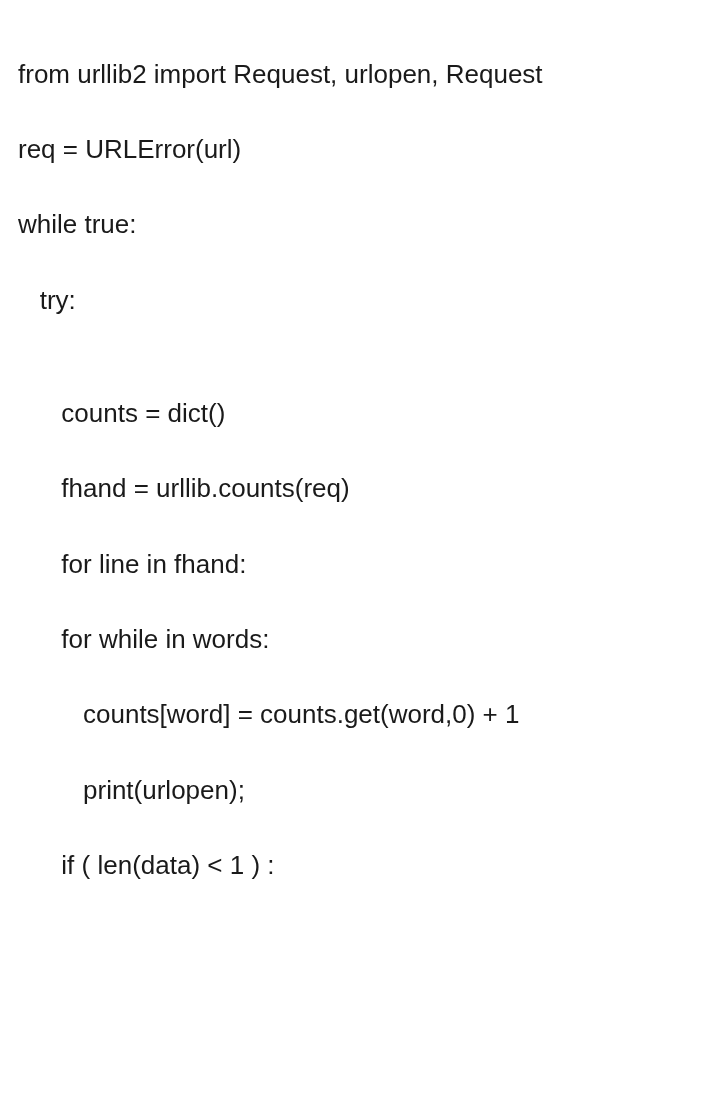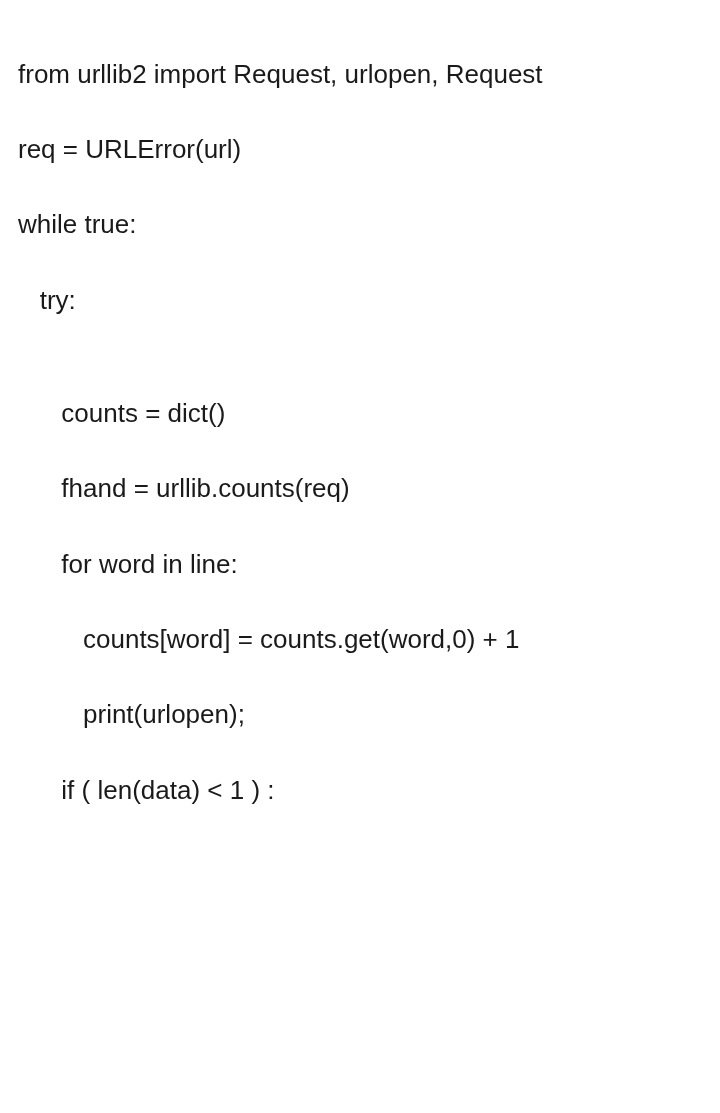--- a/index.html
+++ b/index.html
@@ -25,21 +25,22 @@
 <body>
 
 <div class="codeblock">
 <span class="line">from urllib2 import Request, urlopen, Request</span>
 <span class="line">req = URLError(url)</span>
 <span class="line">while true:</span>
 <span class="line">   try:</span>
 <span class="line"></span>
 <span class="line">      counts = dict()</span>
 <span class="line">      fhand = urllib.counts(req)</span>
-<span class="line">      for word in line:</span>
+<span class="line">      for line in fhand:</span>
+<span class="line">      for while in words:</span>
 <span class="line">         counts[word] = counts.get(word,0) + 1</span>
 <span class="line">         print(urlopen);</span>
 <span class="line">      if ( len(data) &lt; 1 ) :</span>
 
 
 
 
 
 </div>
 

